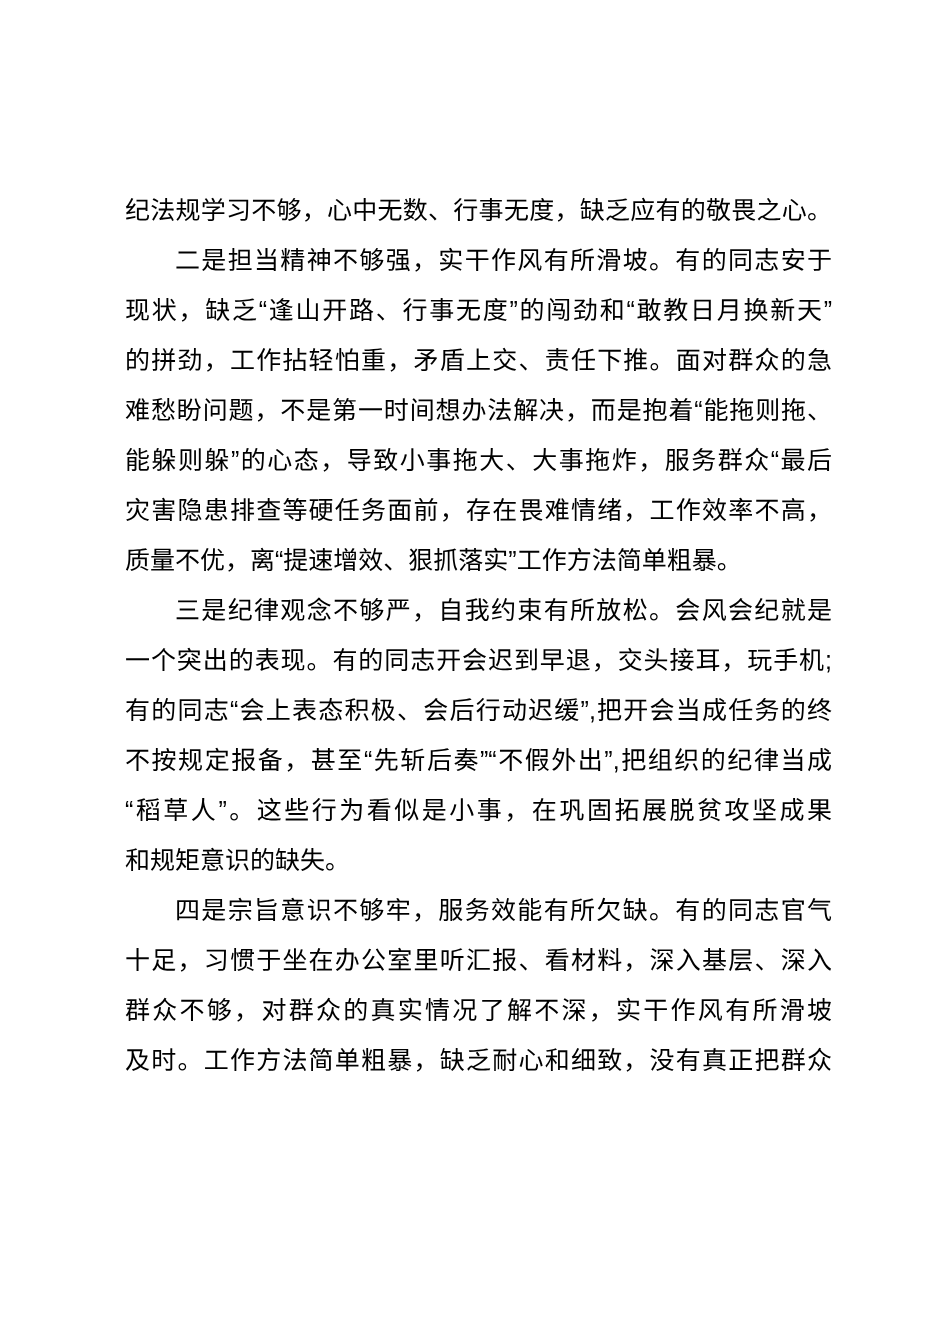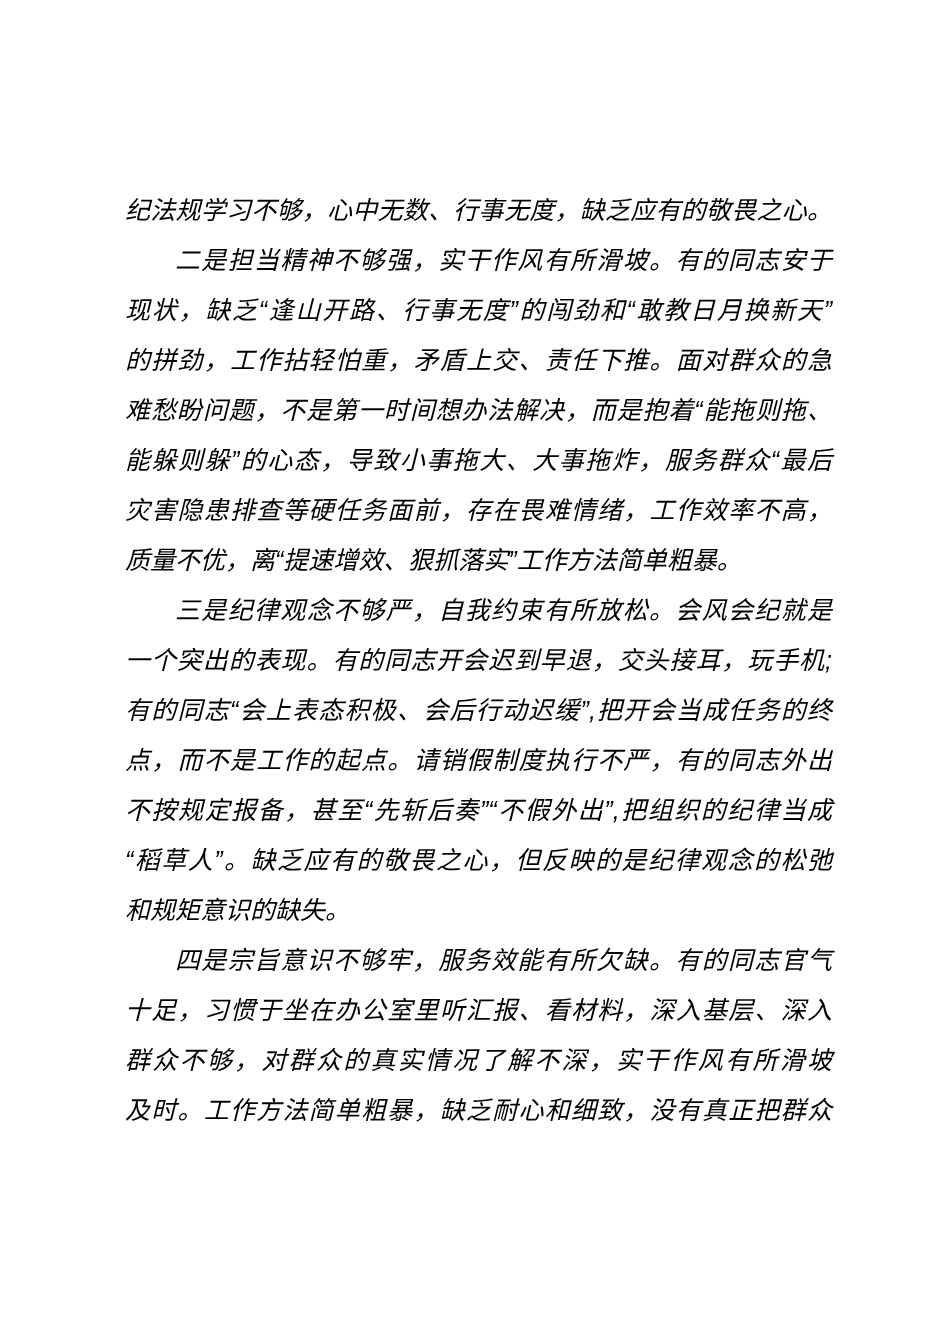--- a/index.html
+++ b/index.html
@@ -10,21 +10,20 @@
   .page {
     position: relative;
     width: 950px;
     height: 1344px;
     background: #ffffff;
     box-sizing: border-box;
     padding: 185px 118px 0 125px;
     font-family: "Liberation Sans", sans-serif;
     color: #000000;
     overflow: hidden;
-    font-style: italic;
   }
   .para {
     margin: 0;
     padding: 0;
   }
   .line {
     font-size: 25px;
     line-height: 50px;
     white-space: nowrap;
     text-align: justify;
@@ -53,23 +52,22 @@
         <div class="line">的拼劲，工作拈轻怕重，矛盾上交、责任下推。面对群众的急</div>
         <div class="line">难愁盼问题，不是第一时间想办法解决，而是抱着“能拖则拖、</div>
         <div class="line">能躲则躲”的心态，导致小事拖大、大事拖炸，服务群众“最后</div>
         <div class="line">灾害隐患排查等硬任务面前，存在畏难情绪，工作效率不高，</div>
         <div class="line last-left">质量不优，离“提速增效、狠抓落实”工作方法简单粗暴。</div>
       </div>
       <div class="para">
         <div class="line indent">三是纪律观念不够严，自我约束有所放松。会风会纪就是</div>
         <div class="line">一个突出的表现。有的同志开会迟到早退，交头接耳，玩手机;</div>
         <div class="line">有的同志“会上表态积极、会后行动迟缓”,把开会当成任务的终</div>
-        <div class="line">点，而不是工作的起点。请销假制度执行不严，有的同志外出</div>
         <div class="line">不按规定报备，甚至“先斩后奏”“不假外出”,把组织的纪律当成</div>
-        <div class="line">“稻草人”。缺乏应有的敬畏之心，但反映的是纪律观念的松弛</div>
+        <div class="line">“稻草人”。这些行为看似是小事，在巩固拓展脱贫攻坚成果</div>
         <div class="line last-left">和规矩意识的缺失。</div>
       </div>
       <div class="para">
         <div class="line indent">四是宗旨意识不够牢，服务效能有所欠缺。有的同志官气</div>
         <div class="line">十足，习惯于坐在办公室里听汇报、看材料，深入基层、深入</div>
         <div class="line">群众不够，对群众的真实情况了解不深，实干作风有所滑坡</div>
         <div class="line">及时。工作方法简单粗暴，缺乏耐心和细致，没有真正把群众</div>
       </div>
     </div>
 </div>

